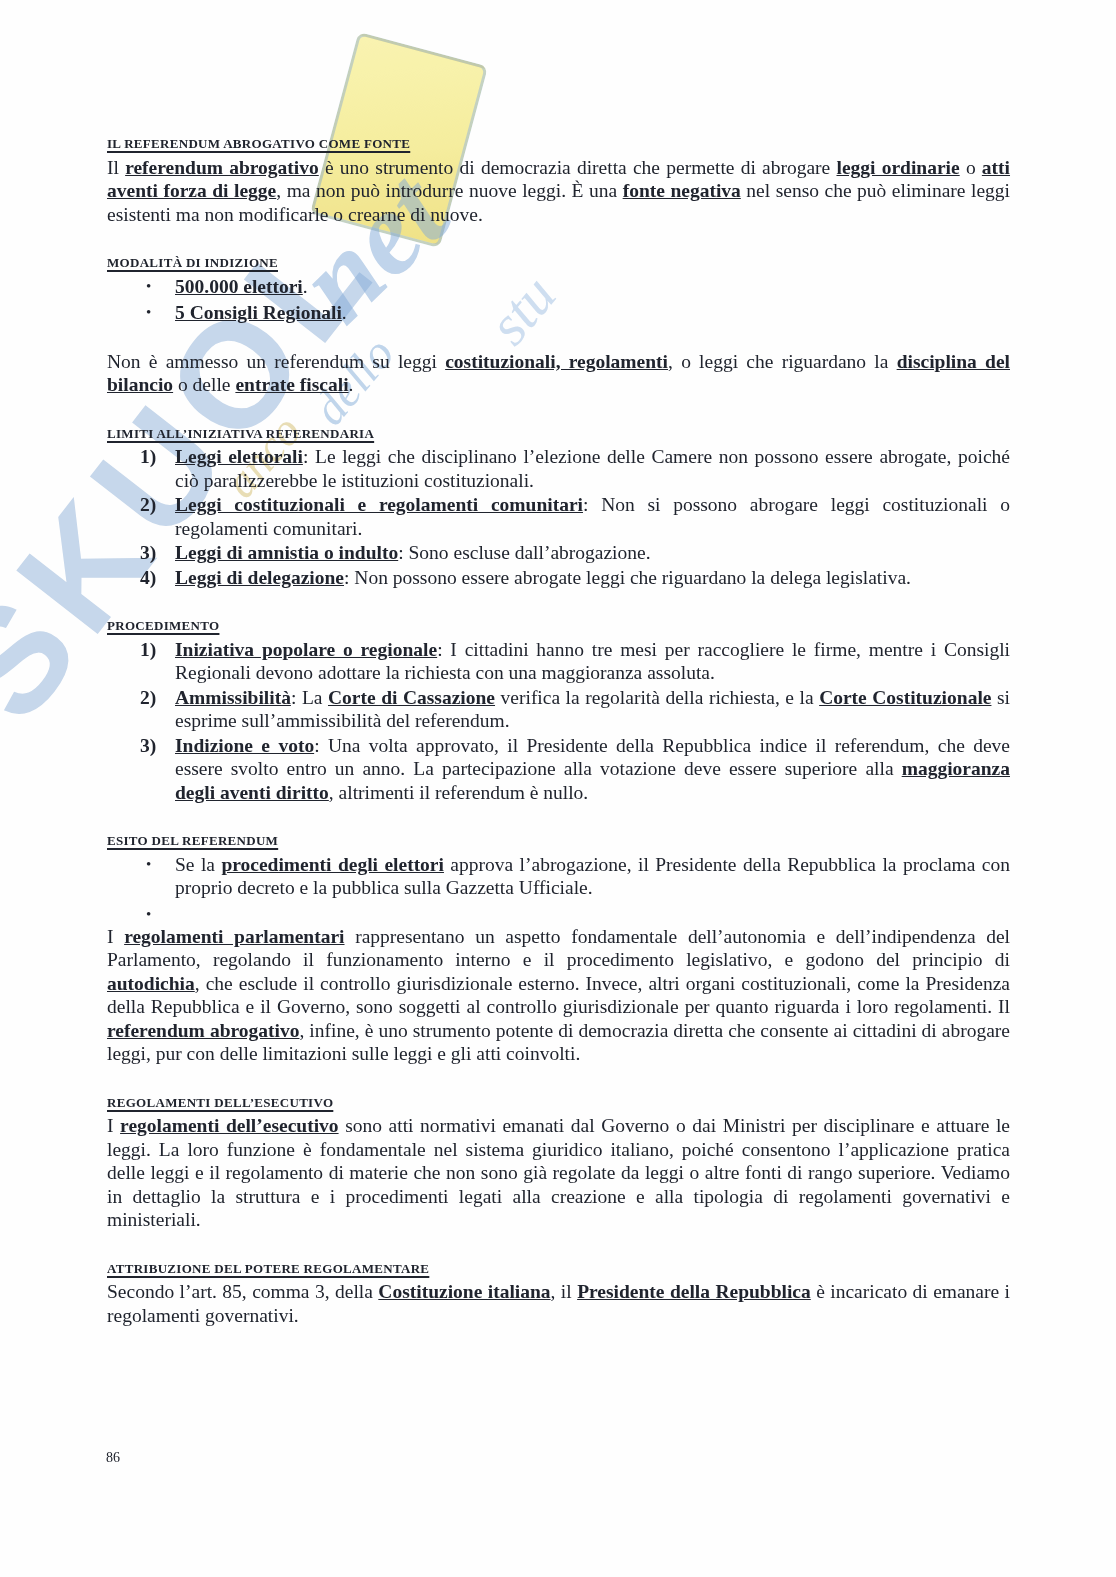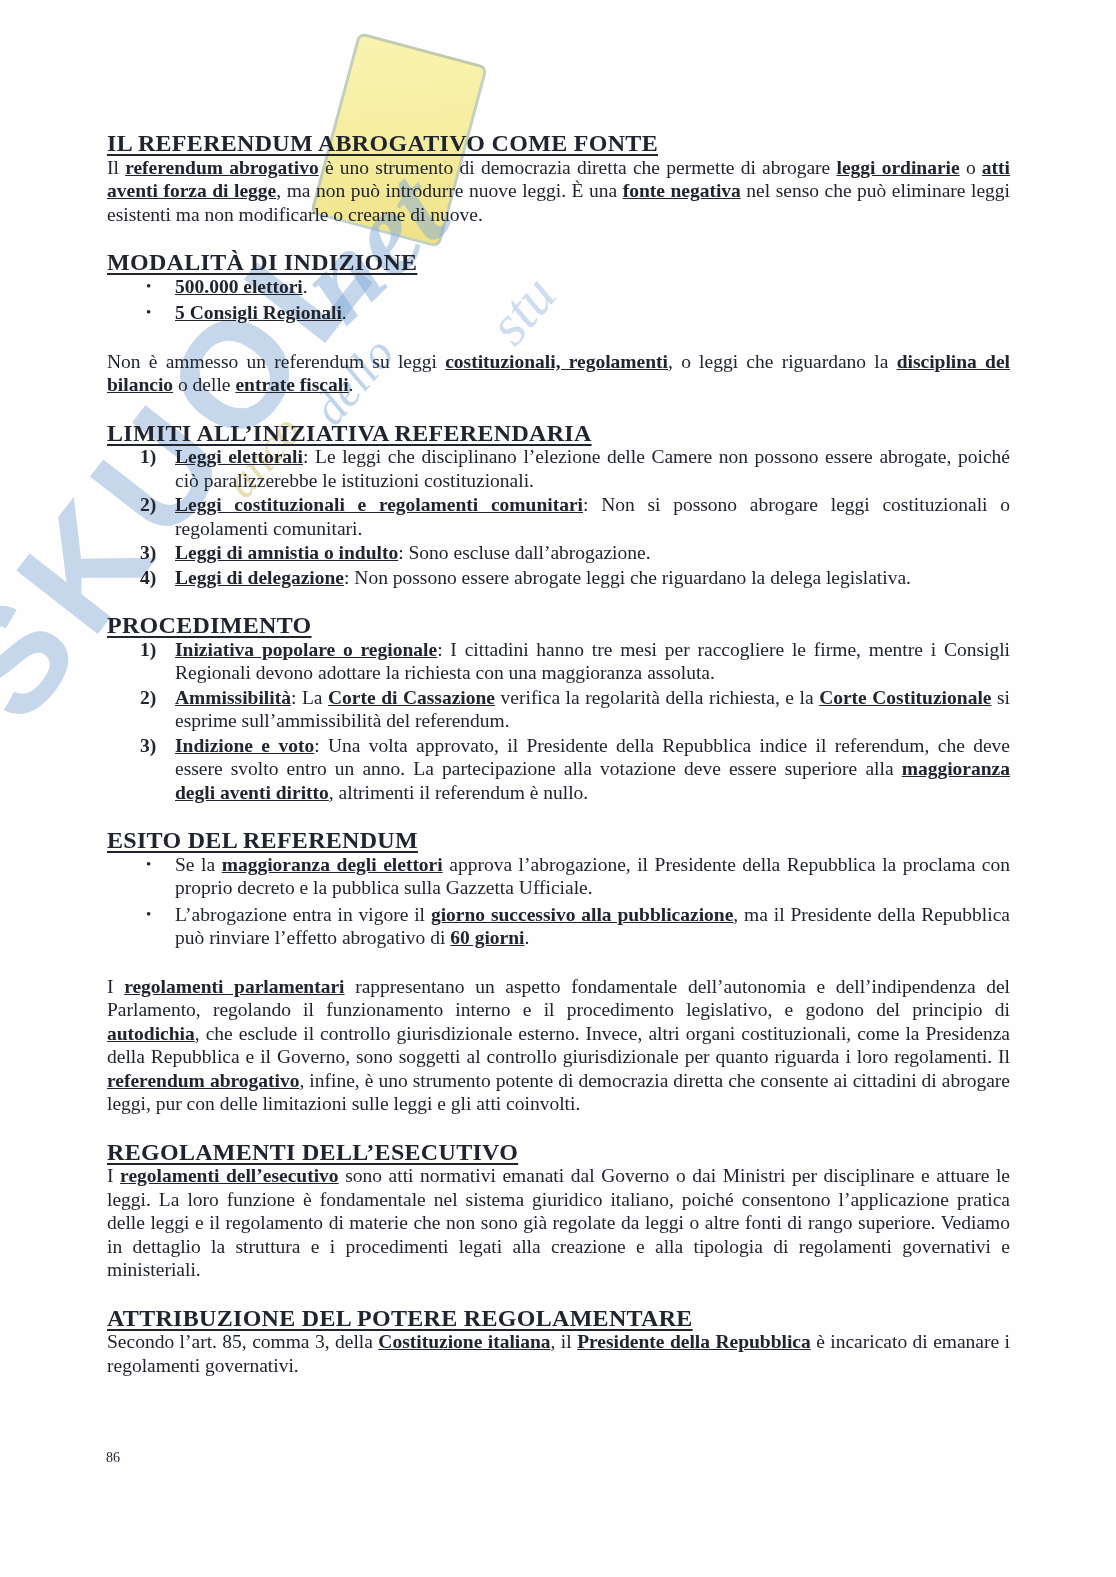--- a/index.html
+++ b/index.html
@@ -56,21 +56,21 @@
   }
   
   .content{
     position:absolute;left:107px;top:132px;width:903px;
     z-index:1;
     font-size:19.5px;line-height:23.5px;
   }
   .sec{margin-top:25px;}
   .sec-first{margin-top:0;}
   .hd{
-    margin:0;font-size:24px;font-weight:700;
+    margin:0;font-size:13px;font-weight:700;
     text-decoration:underline;
     text-decoration-thickness:2px;
     text-underline-offset:3px;
     letter-spacing:.3px;
   }
   .para{margin:0;text-align:justify;}
   .b{font-weight:700;text-decoration:underline;}
   .li{position:relative;padding-left:68px;text-align:justify;}
   .blist .li + .li{margin-top:3px;}
   .nlist .li + .li{margin-top:1px;}
@@ -149,24 +149,24 @@
         <div class="li">
           <span class="mk mk-num">3)</span><span><span class="b">Indizione e voto</span><span>: Una volta approvato, il Presidente della Repubblica indice il referendum, che deve essere svolto entro un anno. La partecipazione alla votazione deve essere superiore alla </span><span class="b">maggioranza degli aventi diritto</span><span>, altrimenti il referendum è nullo.</span></span>
         </div>
       </div>
     </section>
 
     <section class="sec">
       <h2 class="hd">ESITO DEL REFERENDUM</h2>
       <div class="blist">
         <div class="li">
-          <span class="mk mk-bullet">•</span><span><span>Se la </span><span class="b">maggioranza degli elettori</span><span> approva l’abrogazione, il Presidente della Repubblica la proclama con proprio decreto e la pubblica sulla Gazzetta Ufficiale.</span></span>
+          <span class="mk mk-bullet">•</span><span><span>Se la </span><span class="b">procedimenti degli elettori</span><span> approva l’abrogazione, il Presidente della Repubblica la proclama con proprio decreto e la pubblica sulla Gazzetta Ufficiale.</span></span>
         </div>
         <div class="li">
-          <span class="mk mk-bullet">•</span><span><span>L’abrogazione entra in vigore il </span><span class="b">giorno successivo alla pubblicazione</span><span>, ma il Presidente della Repubblica può rinviare l’effetto abrogativo di </span><span class="b">60 giorni</span><span>.</span></span>
+          <span class="mk mk-bullet">•</span>
         </div>
       </div>
     </section>
 
     <section class="sec">
       <p class="para"><span>I </span><span class="b">regolamenti parlamentari</span><span> rappresentano un aspetto fondamentale dell’autonomia e dell’indipendenza del Parlamento, regolando il funzionamento interno e il procedimento legislativo, e godono del principio di </span><span class="b">autodichia</span><span>, che esclude il controllo giurisdizionale esterno. Invece, altri organi costituzionali, come la Presidenza della Repubblica e il Governo, sono soggetti al controllo giurisdizionale per quanto riguarda i loro regolamenti. Il </span><span class="b">referendum abrogativo</span><span>, infine, è uno strumento potente di democrazia diretta che consente ai cittadini di abrogare leggi, pur con delle limitazioni sulle leggi e gli atti coinvolti.</span></p>
     </section>
 
     <section class="sec">
       <h2 class="hd">REGOLAMENTI DELL’ESECUTIVO</h2>

